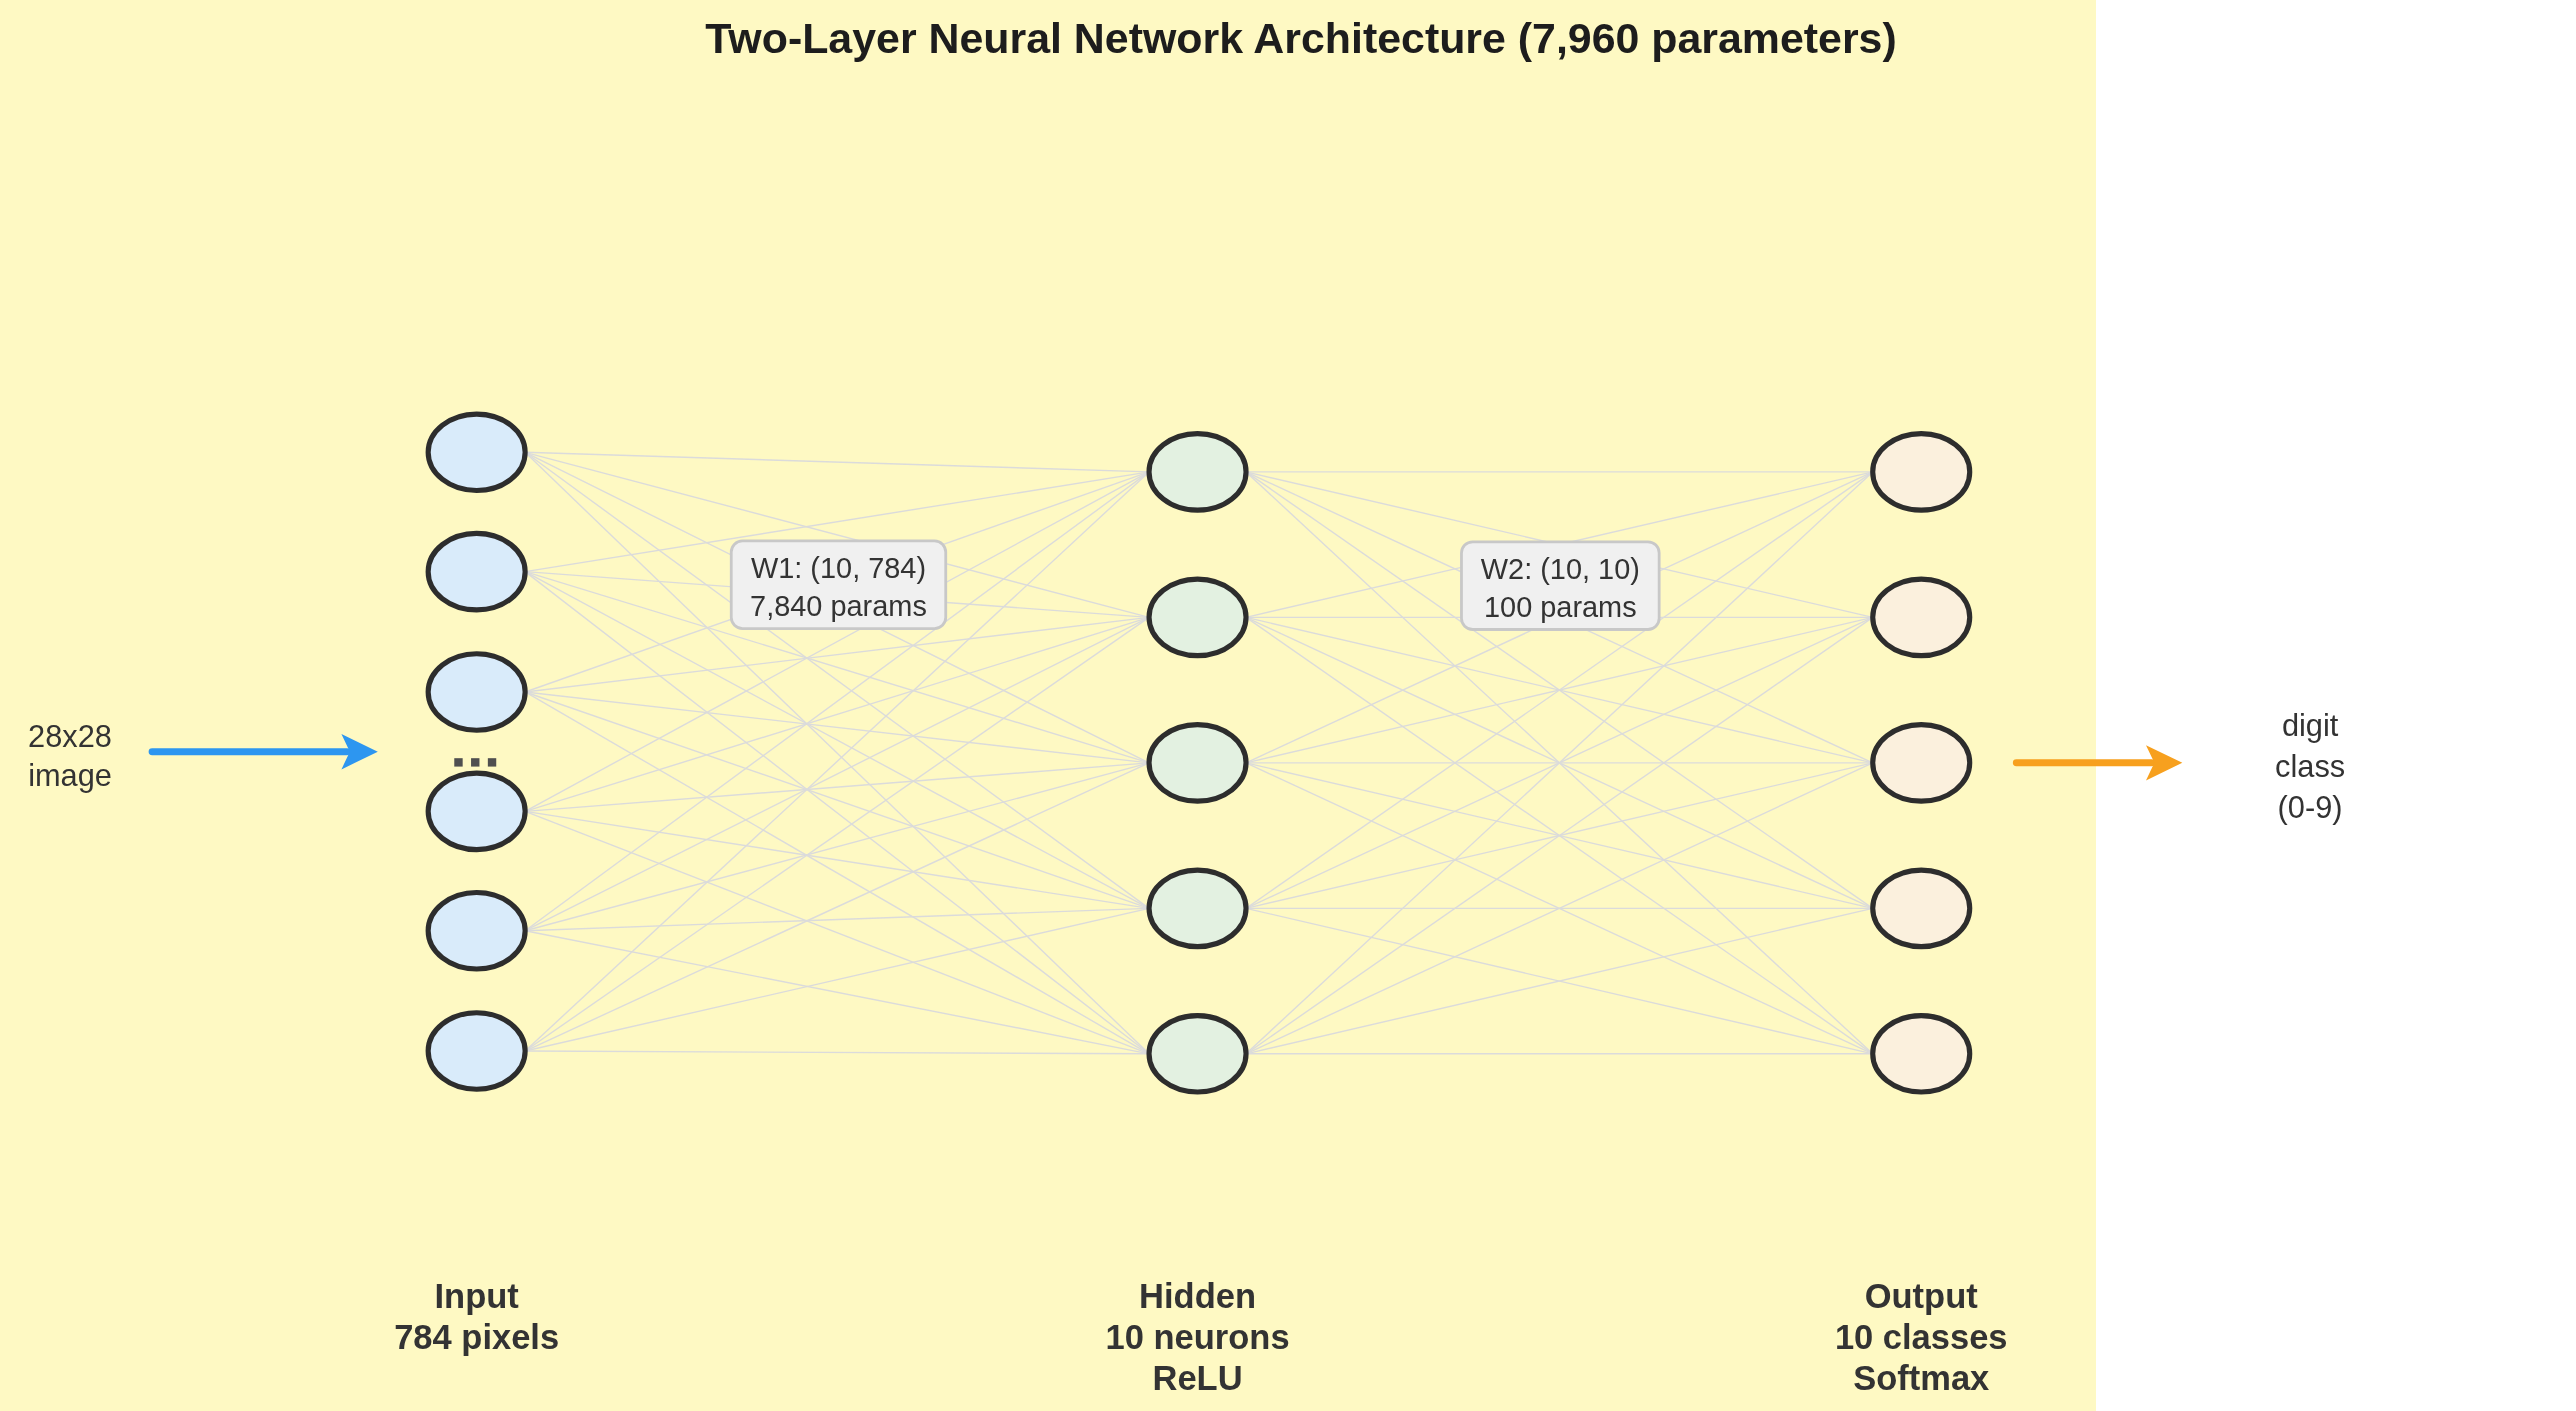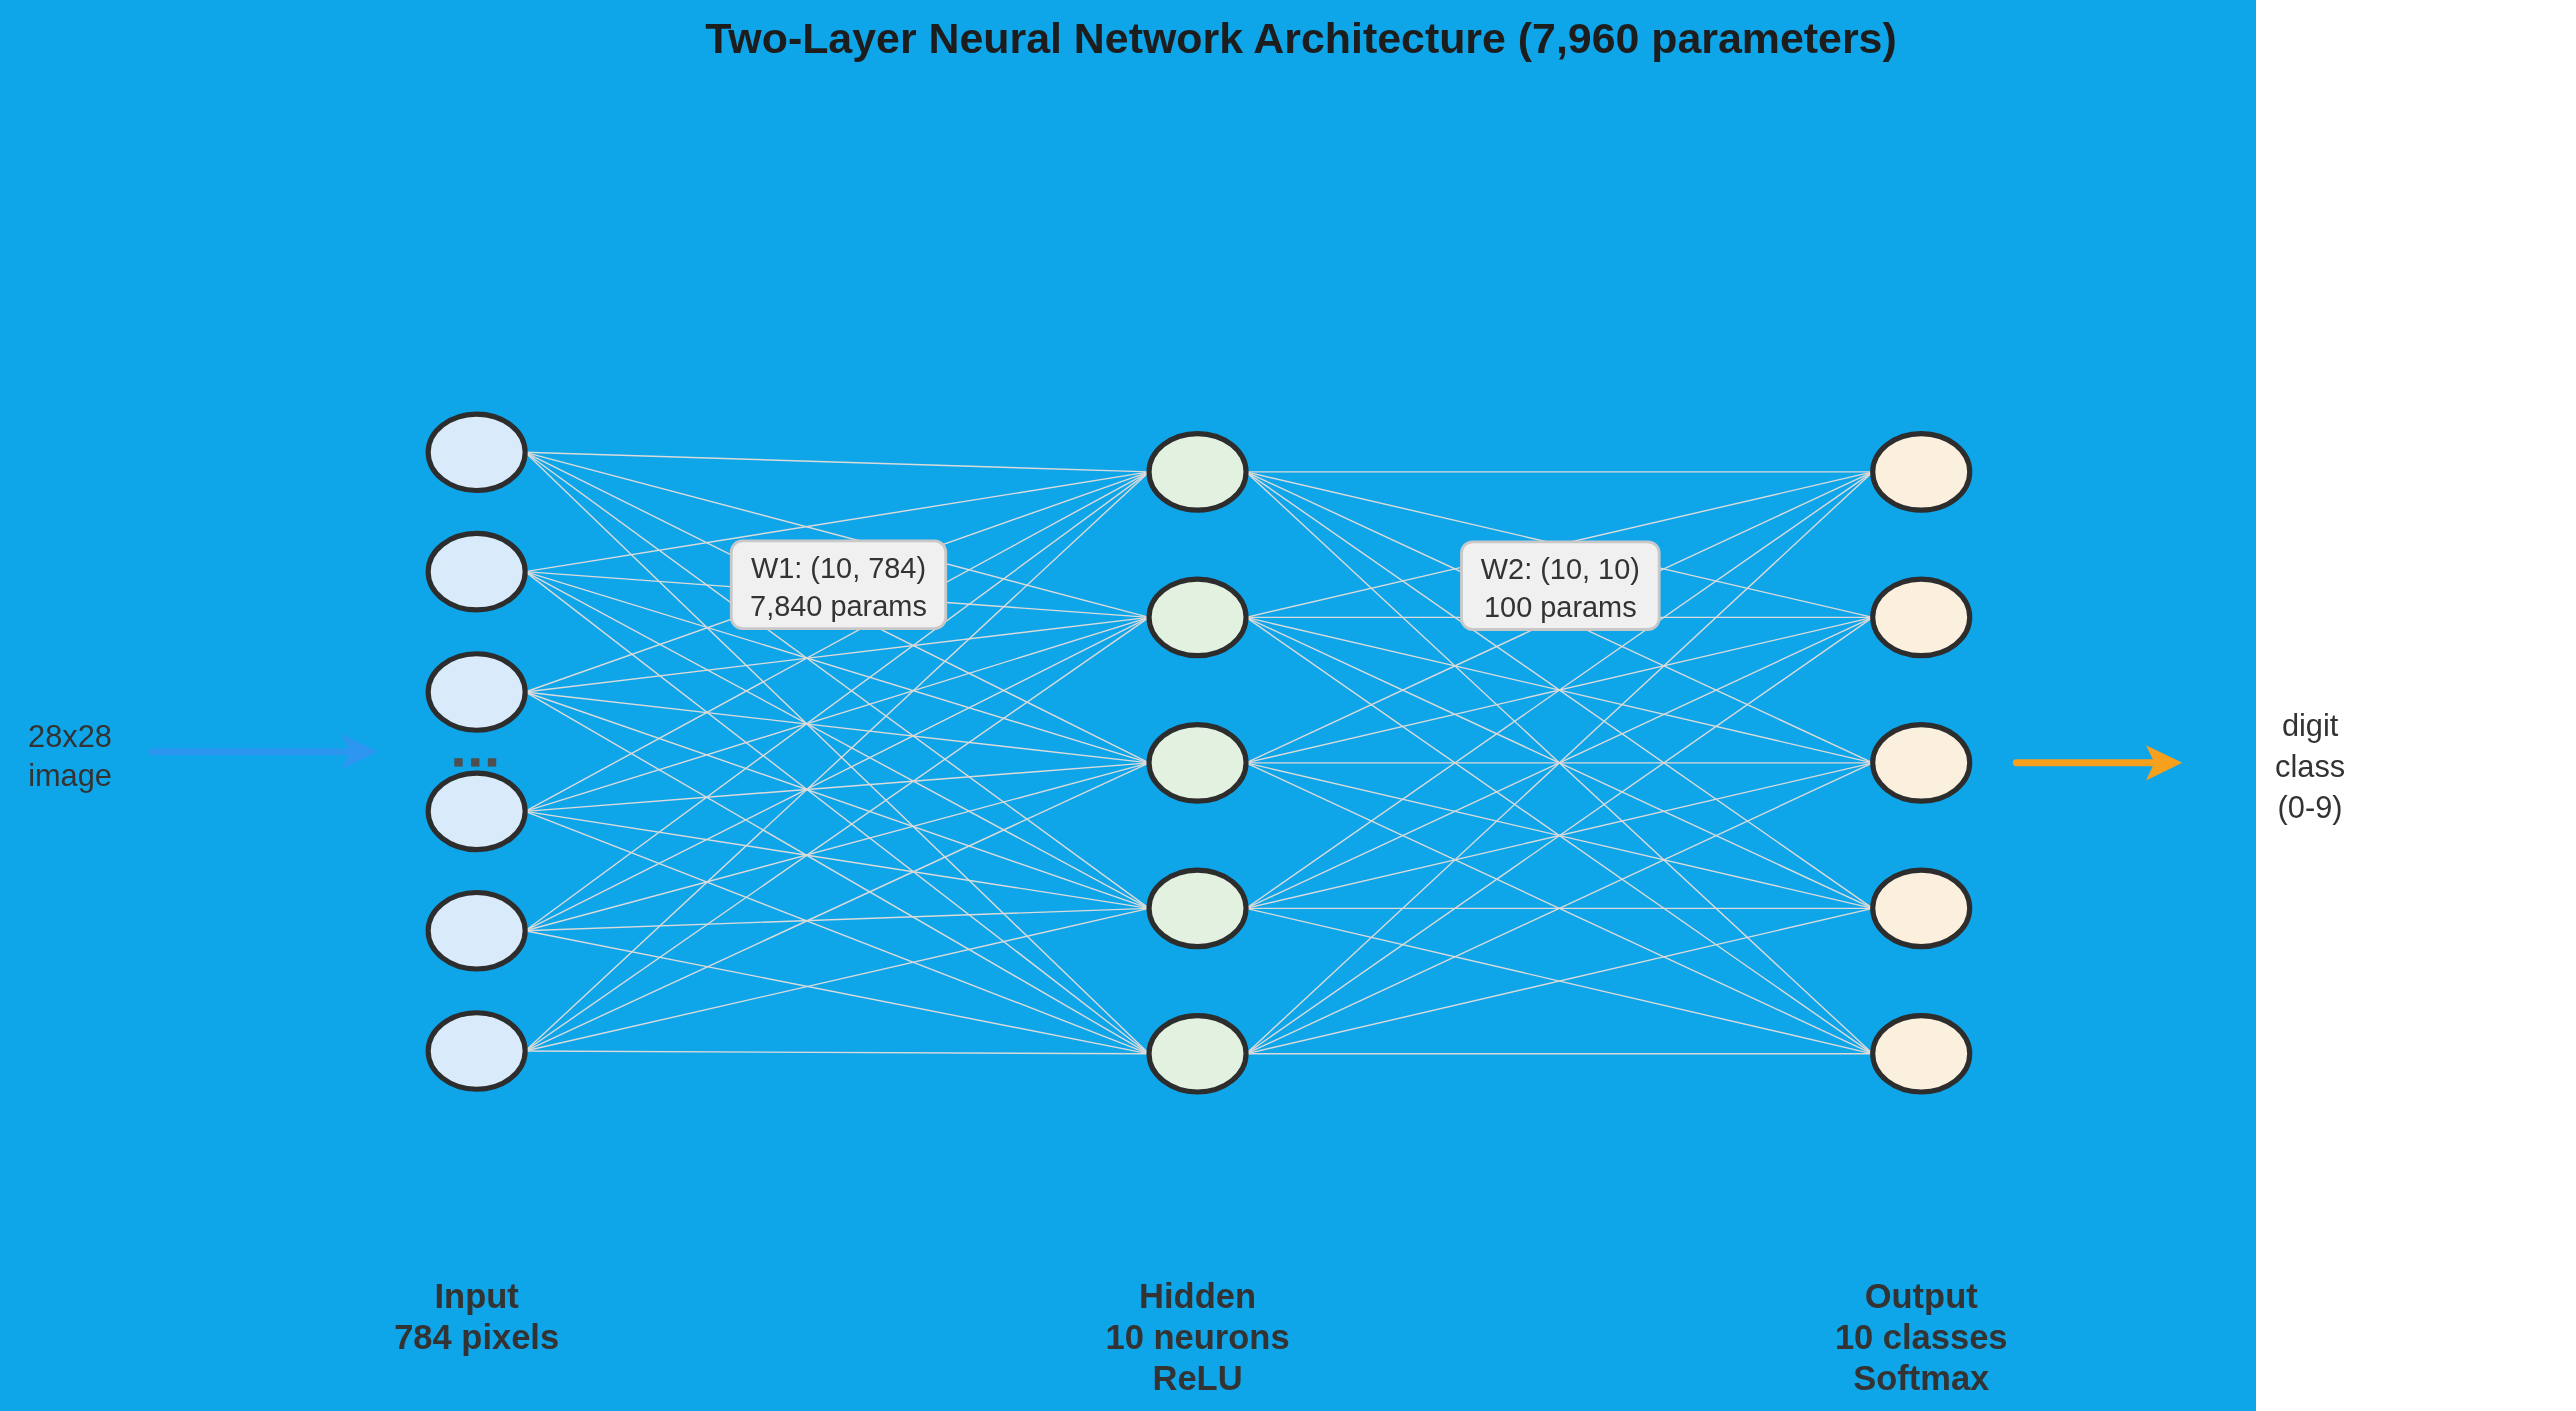--- a/index.html
+++ b/index.html
@@ -1,21 +1,21 @@
 <!DOCTYPE html>
 <html style="font-size:15px"><head>
 <meta charset="utf-8">
 <style>
   html, body {
     margin: 0; padding: 0;
     background: #ffffff;
     width: 2576px; height: 1411px;
     font-family: "Liberation Sans", sans-serif;
   }
-  .stage { position: relative; width: 2256px; height: 1411px; background:#0ea5e9; }
+  .stage { position: relative; width: 2096px; height: 1411px; background:#fef9c3; }
   svg { display: block; }
   text { font-family: "Liberation Sans", sans-serif; }
   .title-text      { font-size: 46px; font-weight: bold; }
   .layer-caption   { font-size: 37px; font-weight: bold; }
   .wbox-text       { font-size: 31px; }
   .annotation-text { font-size: 33px; }
 </style>
 </head>
 <body>
 

